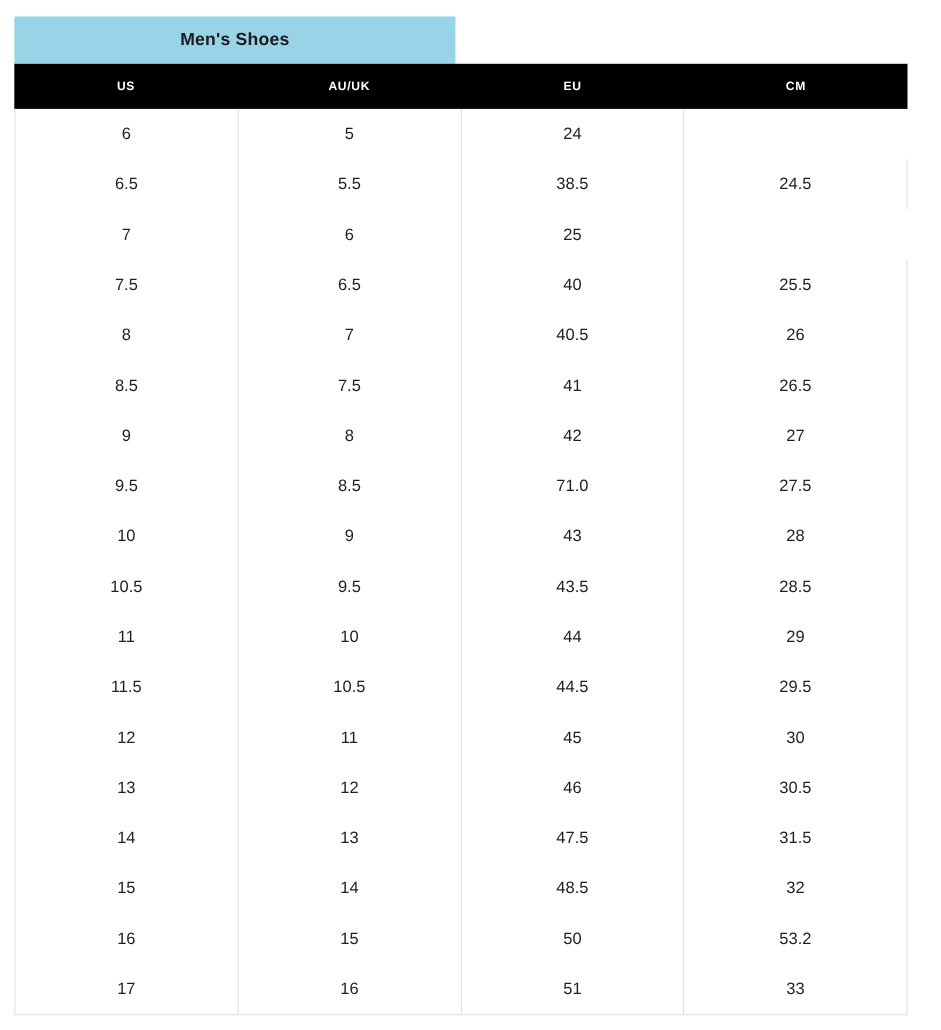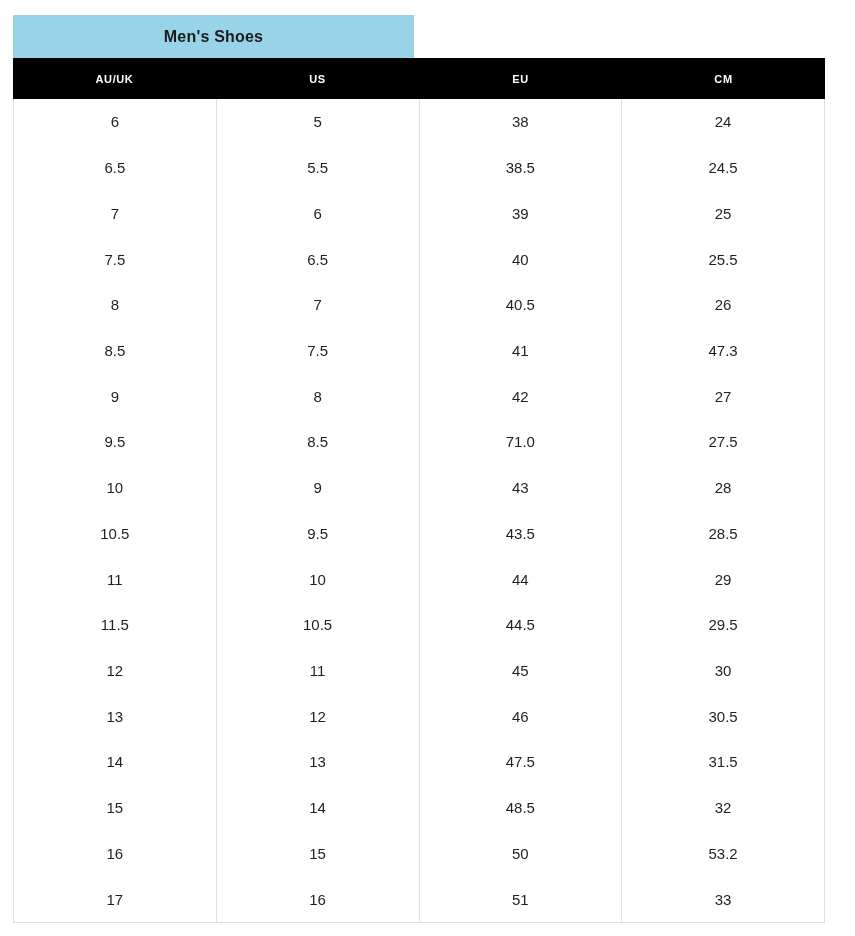--- a/index.html
+++ b/index.html
@@ -76,61 +76,59 @@
 </style>
 </head>
 <body>
 
 <div class="page">
   <div class="tab">
     <span class="tab-label">Men's Shoes</span>
   </div>
   <div class="size-table">
     <div class="thead">
+        <div class="hcell">US</div>
         <div class="hcell">AU/UK</div>
-        <div class="hcell">US</div>
         <div class="hcell">EU</div>
         <div class="hcell">CM</div>
       </div>
     <div class="tbody">
         <div class="trow">
           <div class="tcell">6</div>
           <div class="tcell">5</div>
-          <div class="tcell">38</div>
           <div class="tcell">24</div>
         </div>
         <div class="trow">
           <div class="tcell">6.5</div>
           <div class="tcell">5.5</div>
           <div class="tcell">38.5</div>
           <div class="tcell">24.5</div>
         </div>
         <div class="trow">
           <div class="tcell">7</div>
           <div class="tcell">6</div>
-          <div class="tcell">39</div>
           <div class="tcell">25</div>
         </div>
         <div class="trow">
           <div class="tcell">7.5</div>
           <div class="tcell">6.5</div>
           <div class="tcell">40</div>
           <div class="tcell">25.5</div>
         </div>
         <div class="trow">
           <div class="tcell">8</div>
           <div class="tcell">7</div>
           <div class="tcell">40.5</div>
           <div class="tcell">26</div>
         </div>
         <div class="trow">
           <div class="tcell">8.5</div>
           <div class="tcell">7.5</div>
           <div class="tcell">41</div>
-          <div class="tcell">47.3</div>
+          <div class="tcell">26.5</div>
         </div>
         <div class="trow">
           <div class="tcell">9</div>
           <div class="tcell">8</div>
           <div class="tcell">42</div>
           <div class="tcell">27</div>
         </div>
         <div class="trow">
           <div class="tcell">9.5</div>
           <div class="tcell">8.5</div>

